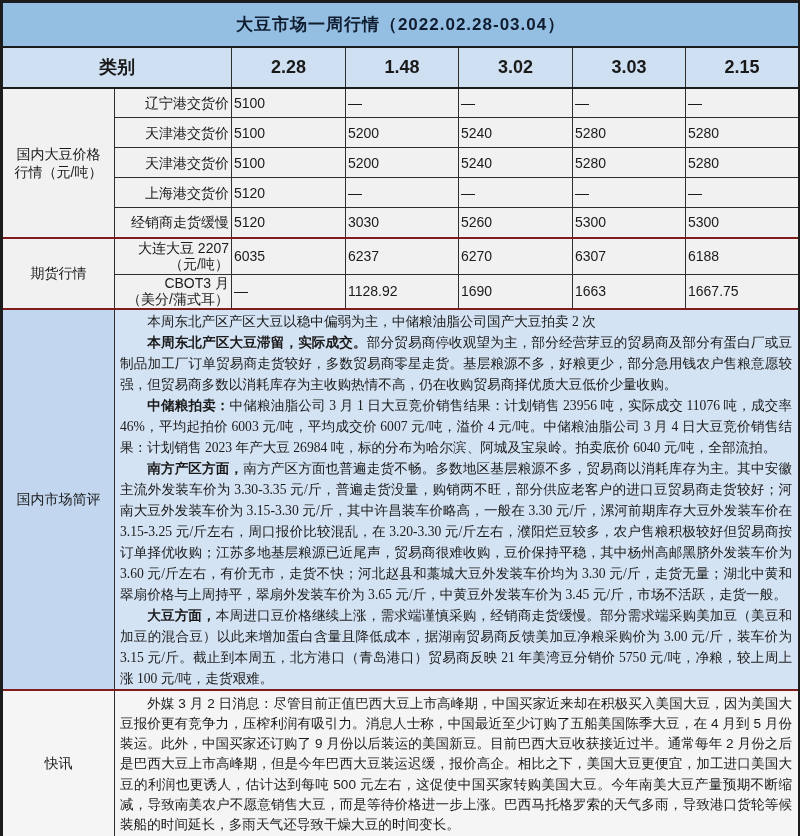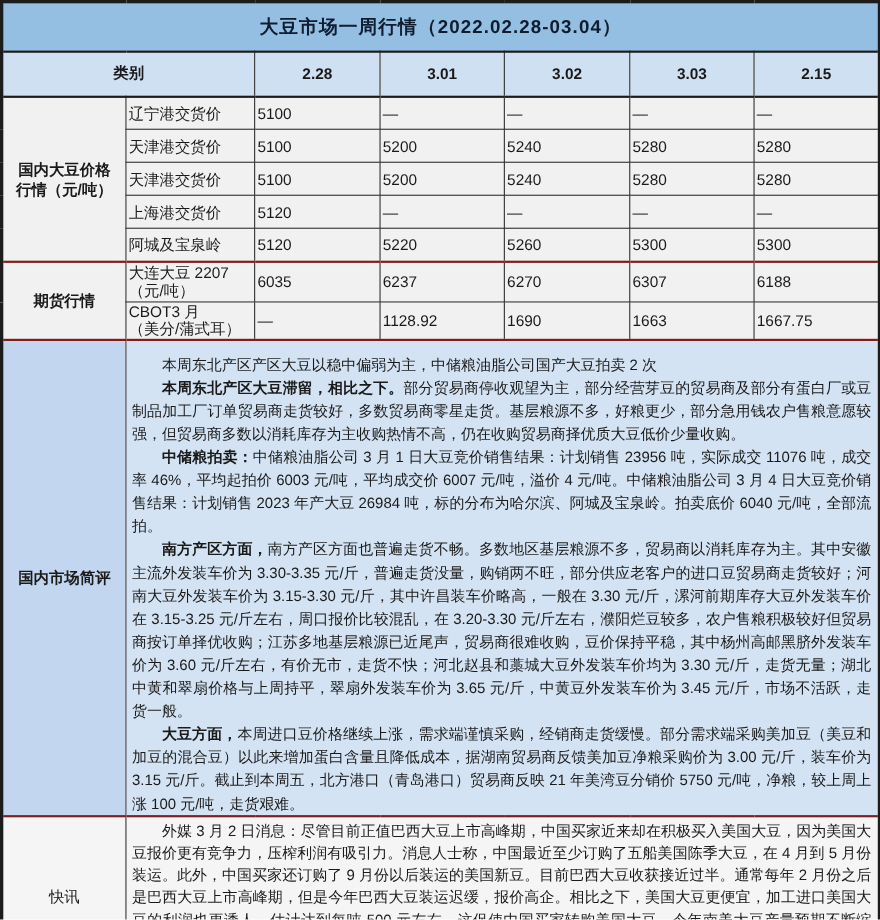--- a/index.html
+++ b/index.html
@@ -11,31 +11,31 @@
         font-size:14px;overflow:hidden;}
   
   tr.r-title{height:45px;} tr.r-head{height:41px;} tr.r-price{height:30px;}
   tr.r-dalian{height:37px;} tr.r-cbot{height:34px;}
   tr.r-review{height:359px;} tr.r-news{height:144px;}
   
   th.title{background:var(--title-bar,#94bfe2);font-size:17px;font-weight:bold;
            text-align:center;color:#101c30;border-bottom:2px solid #1c1c1c;letter-spacing:1px;}
   
   th.colhead{background:var(--header-row,#cfe0f2);font-weight:bold;text-align:center;
-             border-bottom:2px solid #1c1c1c;font-size:14px;}
+             border-bottom:2px solid #1c1c1c;font-size:18px;}
   
-  td.glabel{background:var(--cell-bg,#f1f1f1);font-weight:bold;text-align:center;
+  td.glabel{background:var(--cell-bg,#f1f1f1);font-weight:normal;text-align:center;
             vertical-align:middle;white-space:pre-line;line-height:18px;}
-  td.slabel{background:var(--cell-bg,#f1f1f1);text-align:left;vertical-align:middle;
+  td.slabel{background:var(--cell-bg,#f1f1f1);text-align:right;vertical-align:middle;
             white-space:pre-line;line-height:16px;}
   td.val{background:var(--cell-bg,#f1f1f1);vertical-align:middle;}
   tr.sect td{border-top:2px solid #7f1d1d;}
   
   td.review-label{background:var(--review-label-bg,#c2d7ef);}
-  td.review-content{background:var(--review-bg,#d4e3f4);vertical-align:top;padding:11px 6px 0 5px;}
+  td.review-content{background:var(--review-bg,#d4e3f4);vertical-align:top;padding:1px 6px 0 5px;font-family:Liberation Serif, serif;}
   td.review-content p{margin:0;text-indent:2em;line-height:21px;font-size:13.6px;text-align:justify;}
   
   td.news-label{background:var(--news-bg,#f5f5f5);font-weight:normal;}
   td.news-content{background:var(--news-bg,#f5f5f5);vertical-align:top;padding:3px 6px 0 5px;}
   td.news-content p{margin:0;text-indent:2em;line-height:20.3px;font-size:13.6px;text-align:justify;}
   b.lead{font-weight:bold;}
 </style>
 </head>
 <body>
 
@@ -52,21 +52,21 @@
   </colgroup>
 
   <tbody>
         <tr class="r-title">
     <th class="title" colspan="7">大豆市场一周行情（2022.02.28-03.04）</th>
   </tr>
 
   <tr class="r-head">
     <th class="colhead" colspan="2">类别</th>
     <th class="colhead">2.28</th>
-    <th class="colhead">3.01</th>
+    <th class="colhead">1.48</th>
     <th class="colhead">3.02</th>
     <th class="colhead">3.03</th>
     <th class="colhead">2.15</th>
   </tr>
 
   <tr class="r-price">
     <td class="glabel" rowspan="5">国内大豆价格
 行情（元/吨）</td>
     <td class="slabel">辽宁港交货价</td>
     <td class="val">5100</td>
@@ -93,23 +93,23 @@
   </tr>
   <tr class="r-price">
     <td class="slabel">上海港交货价</td>
     <td class="val">5120</td>
     <td class="val">—</td>
     <td class="val">—</td>
     <td class="val">—</td>
     <td class="val">—</td>
   </tr>
   <tr class="r-price">
-    <td class="slabel">阿城及宝泉岭</td>
+    <td class="slabel">经销商走货缓慢</td>
     <td class="val">5120</td>
-    <td class="val">5220</td>
+    <td class="val">3030</td>
     <td class="val">5260</td>
     <td class="val">5300</td>
     <td class="val">5300</td>
   </tr>
 
   <tr class="r-dalian sect">
     <td class="glabel" rowspan="2">期货行情</td>
     <td class="slabel">大连大豆 2207
 （元/吨）</td>
     <td class="val">6035</td>
@@ -125,21 +125,21 @@
     <td class="val">1128.92</td>
     <td class="val">1690</td>
     <td class="val">1663</td>
     <td class="val">1667.75</td>
   </tr>
 
   <tr class="r-review sect">
     <td class="glabel review-label">国内市场简评</td>
     <td class="review-content" colspan="6">
       <p><b class="lead"></b><span>本周东北产区产区大豆以稳中偏弱为主，中储粮油脂公司国产大豆拍卖 2 次</span></p>
-      <p><b class="lead">本周东北产区大豆滞留，相比之下。</b><span>部分贸易商停收观望为主，部分经营芽豆的贸易商及部分有蛋白厂或豆制品加工厂订单贸易商走货较好，多数贸易商零星走货。基层粮源不多，好粮更少，部分急用钱农户售粮意愿较强，但贸易商多数以消耗库存为主收购热情不高，仍在收购贸易商择优质大豆低价少量收购。</span></p>
+      <p><b class="lead">本周东北产区大豆滞留，实际成交。</b><span>部分贸易商停收观望为主，部分经营芽豆的贸易商及部分有蛋白厂或豆制品加工厂订单贸易商走货较好，多数贸易商零星走货。基层粮源不多，好粮更少，部分急用钱农户售粮意愿较强，但贸易商多数以消耗库存为主收购热情不高，仍在收购贸易商择优质大豆低价少量收购。</span></p>
       <p><b class="lead">中储粮拍卖：</b><span>中储粮油脂公司 3 月 1 日大豆竞价销售结果：计划销售 23956 吨，实际成交 11076 吨，成交率 46%，平均起拍价 6003 元/吨，平均成交价 6007 元/吨，溢价 4 元/吨。中储粮油脂公司 3 月 4 日大豆竞价销售结果：计划销售 2023 年产大豆 26984 吨，标的分布为哈尔滨、阿城及宝泉岭。拍卖底价 6040 元/吨，全部流拍。</span></p>
       <p><b class="lead">南方产区方面，</b><span>南方产区方面也普遍走货不畅。多数地区基层粮源不多，贸易商以消耗库存为主。其中安徽主流外发装车价为 3.30-3.35 元/斤，普遍走货没量，购销两不旺，部分供应老客户的进口豆贸易商走货较好；河南大豆外发装车价为 3.15-3.30 元/斤，其中许昌装车价略高，一般在 3.30 元/斤，漯河前期库存大豆外发装车价在 3.15-3.25 元/斤左右，周口报价比较混乱，在 3.20-3.30 元/斤左右，濮阳烂豆较多，农户售粮积极较好但贸易商按订单择优收购；江苏多地基层粮源已近尾声，贸易商很难收购，豆价保持平稳，其中杨州高邮黑脐外发装车价为 3.60 元/斤左右，有价无市，走货不快；河北赵县和藁城大豆外发装车价均为 3.30 元/斤，走货无量；湖北中黄和翠扇价格与上周持平，翠扇外发装车价为 3.65 元/斤，中黄豆外发装车价为 3.45 元/斤，市场不活跃，走货一般。</span></p>
       <p><b class="lead">大豆方面，</b><span>本周进口豆价格继续上涨，需求端谨慎采购，经销商走货缓慢。部分需求端采购美加豆（美豆和加豆的混合豆）以此来增加蛋白含量且降低成本，据湖南贸易商反馈美加豆净粮采购价为 3.00 元/斤，装车价为 3.15 元/斤。截止到本周五，北方港口（青岛港口）贸易商反映 21 年美湾豆分销价 5750 元/吨，净粮，较上周上涨 100 元/吨，走货艰难。</span></p>
     </td>
   </tr>
 
   <tr class="r-news sect">
     <td class="glabel news-label">快讯</td>
     <td class="news-content" colspan="6">
       <p><b class="lead"></b><span>外媒 3 月 2 日消息：尽管目前正值巴西大豆上市高峰期，中国买家近来却在积极买入美国大豆，因为美国大豆报价更有竞争力，压榨利润有吸引力。消息人士称，中国最近至少订购了五船美国陈季大豆，在 4 月到 5 月份装运。此外，中国买家还订购了 9 月份以后装运的美国新豆。目前巴西大豆收获接近过半。通常每年 2 月份之后是巴西大豆上市高峰期，但是今年巴西大豆装运迟缓，报价高企。相比之下，美国大豆更便宜，加工进口美国大豆的利润也更诱人，估计达到每吨 500 元左右，这促使中国买家转购美国大豆。今年南美大豆产量预期不断缩减，导致南美农户不愿意销售大豆，而是等待价格进一步上涨。巴西马托格罗索的天气多雨，导致港口货轮等候装船的时间延长，多雨天气还导致干燥大豆的时间变长。</span></p>

